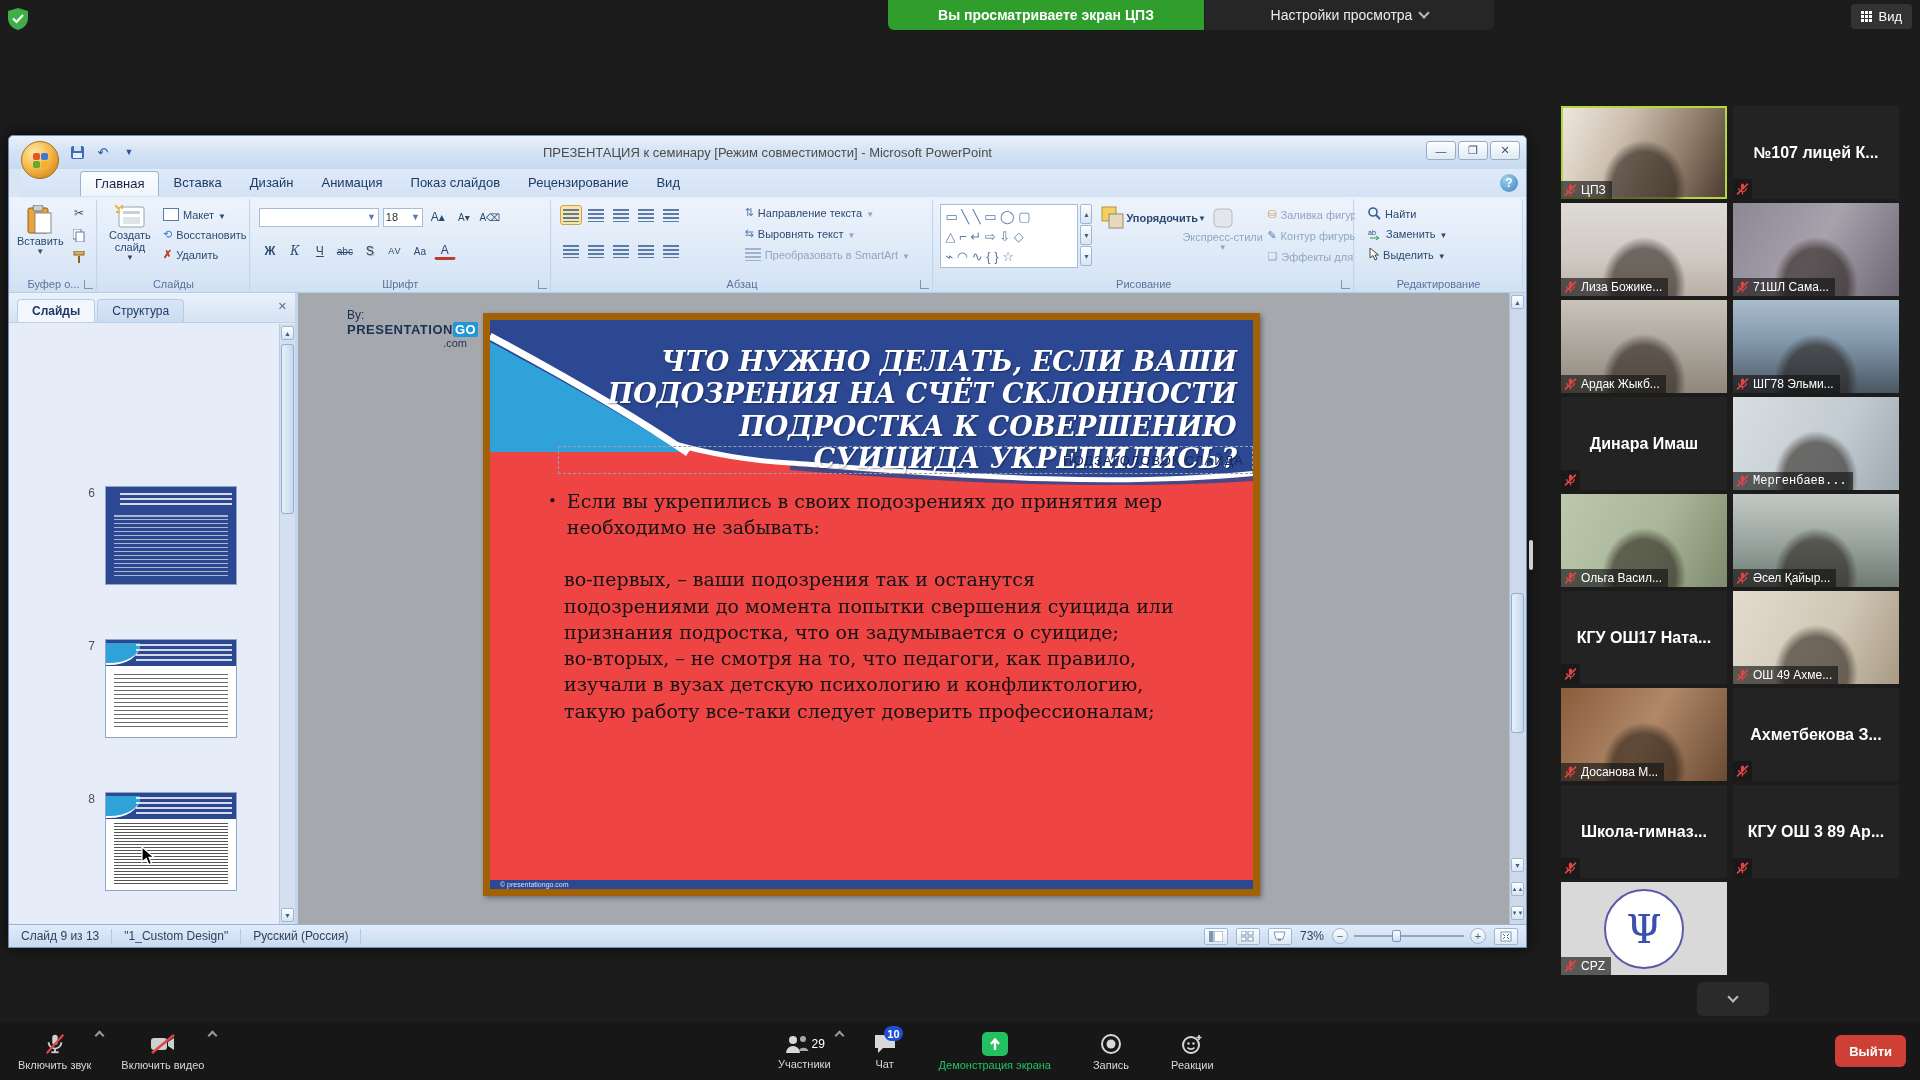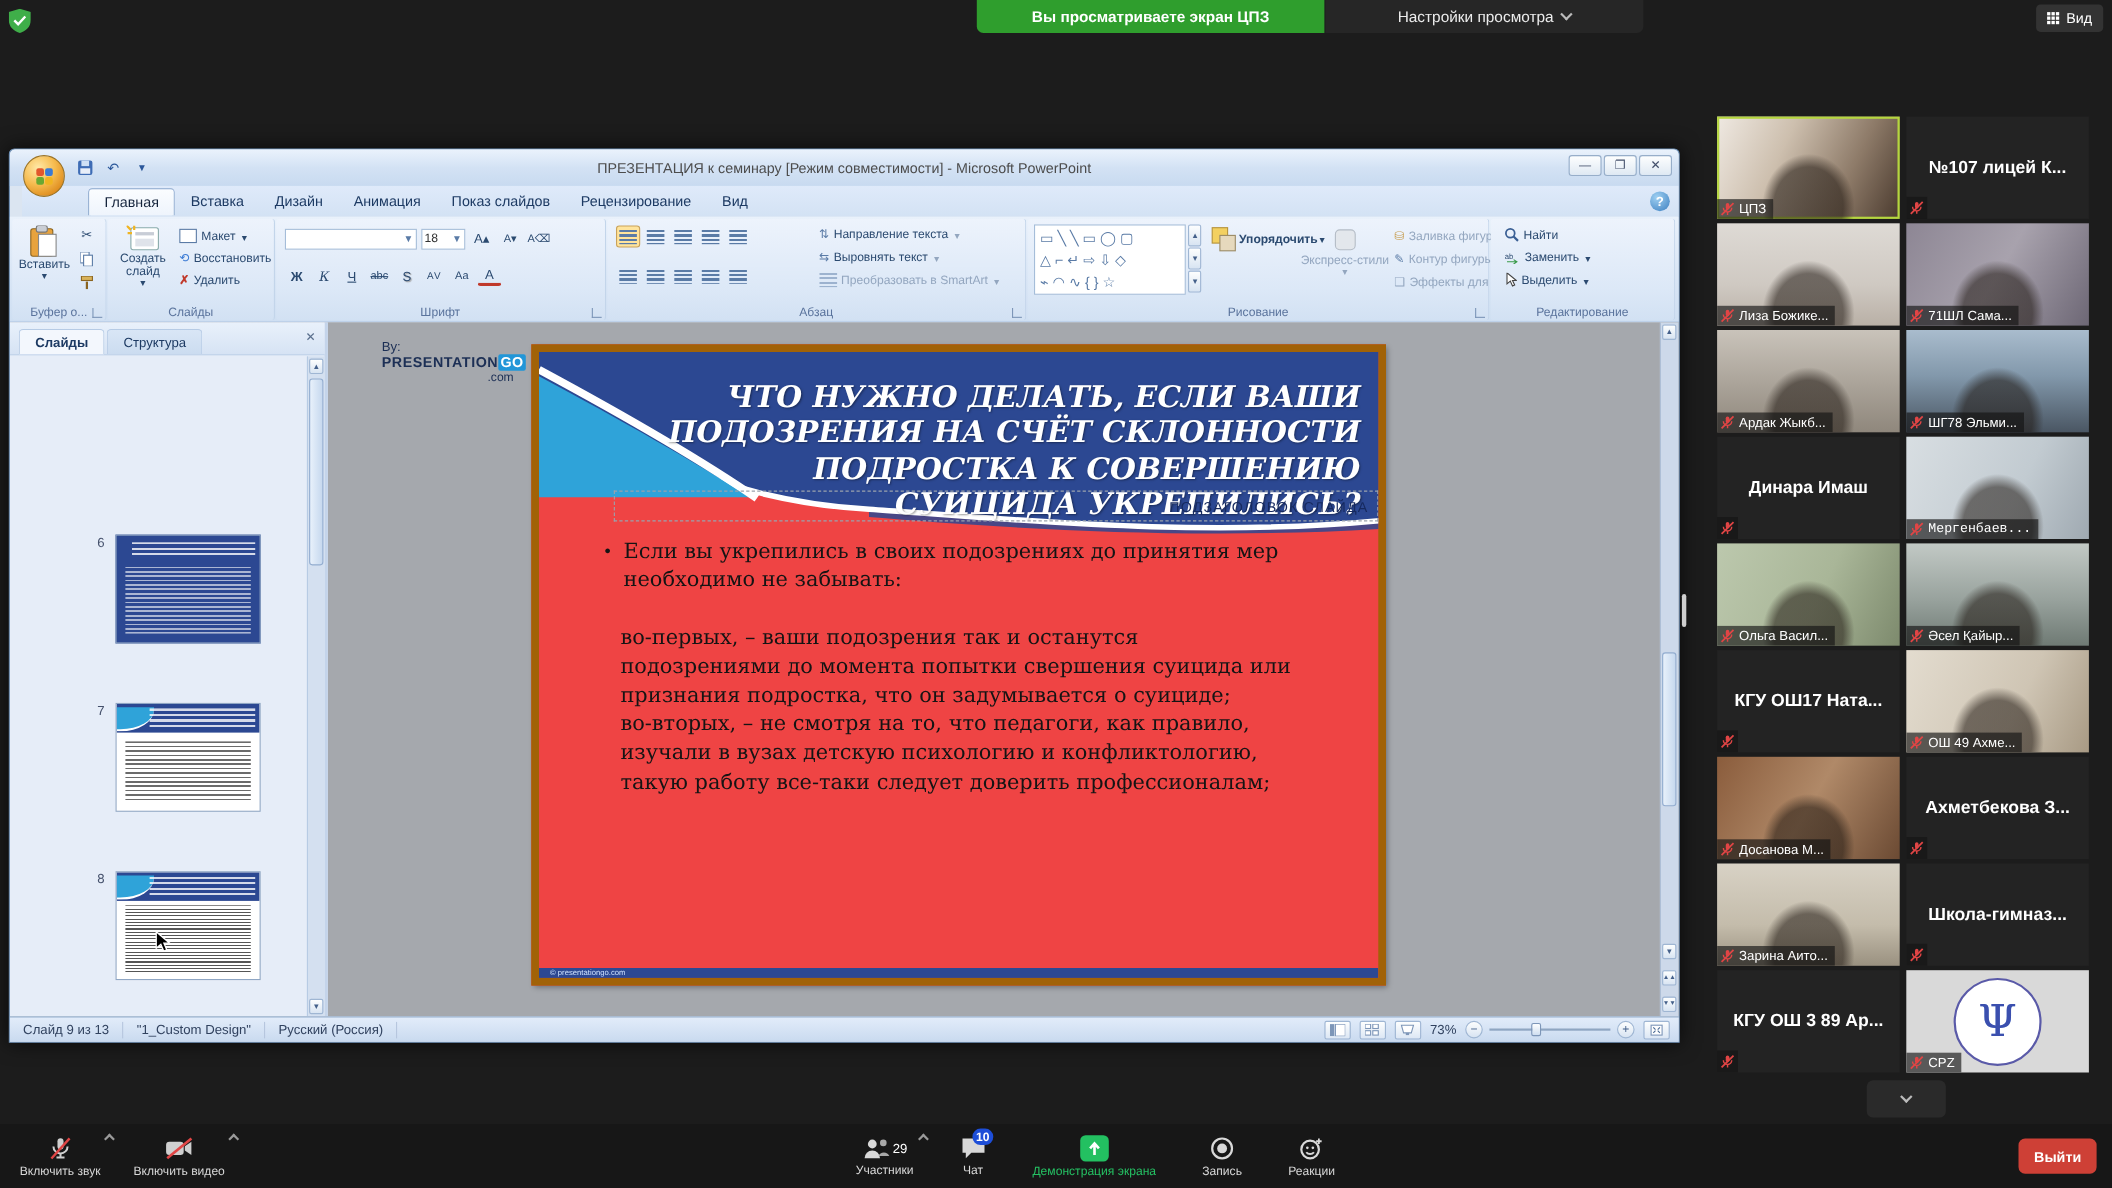--- a/index.html
+++ b/index.html
@@ -760,31 +760,20 @@
       <div class="big-name">Ахметбекова З...</div>
       <div class="badge mic-only">
         <svg width="13" height="14" viewBox="0 0 24 24">
           <rect x="9" y="2" width="6" height="11" rx="3" fill="#e04545"></rect>
           <path d="M5 10 a7 7 0 0 0 14 0" fill="none" stroke="#e04545" stroke-width="2.4"></path>
           <line x1="12" y1="17" x2="12" y2="22" stroke="#e04545" stroke-width="2.4"></line>
           <line x1="2" y1="22" x2="22" y2="2" stroke="#e04545" stroke-width="3"></line>
         </svg>
       </div>
     </div>
-    <div class="tile k-video p14">
-      <div class="badge">
-        <svg width="13" height="14" viewBox="0 0 24 24">
-          <rect x="9" y="2" width="6" height="11" rx="3" fill="#e04545"></rect>
-          <path d="M5 10 a7 7 0 0 0 14 0" fill="none" stroke="#e04545" stroke-width="2.4"></path>
-          <line x1="12" y1="17" x2="12" y2="22" stroke="#e04545" stroke-width="2.4"></line>
-          <line x1="2" y1="22" x2="22" y2="2" stroke="#e04545" stroke-width="3"></line>
-        </svg>
-        <span>Зарина Аито...</span>
-      </div>
-    </div>
     <div class="tile k-name p15">
       <div class="big-name">Школа-гимназ...</div>
       <div class="badge mic-only">
         <svg width="13" height="14" viewBox="0 0 24 24">
           <rect x="9" y="2" width="6" height="11" rx="3" fill="#e04545"></rect>
           <path d="M5 10 a7 7 0 0 0 14 0" fill="none" stroke="#e04545" stroke-width="2.4"></path>
           <line x1="12" y1="17" x2="12" y2="22" stroke="#e04545" stroke-width="2.4"></line>
           <line x1="2" y1="22" x2="22" y2="2" stroke="#e04545" stroke-width="3"></line>
         </svg>
       </div>

